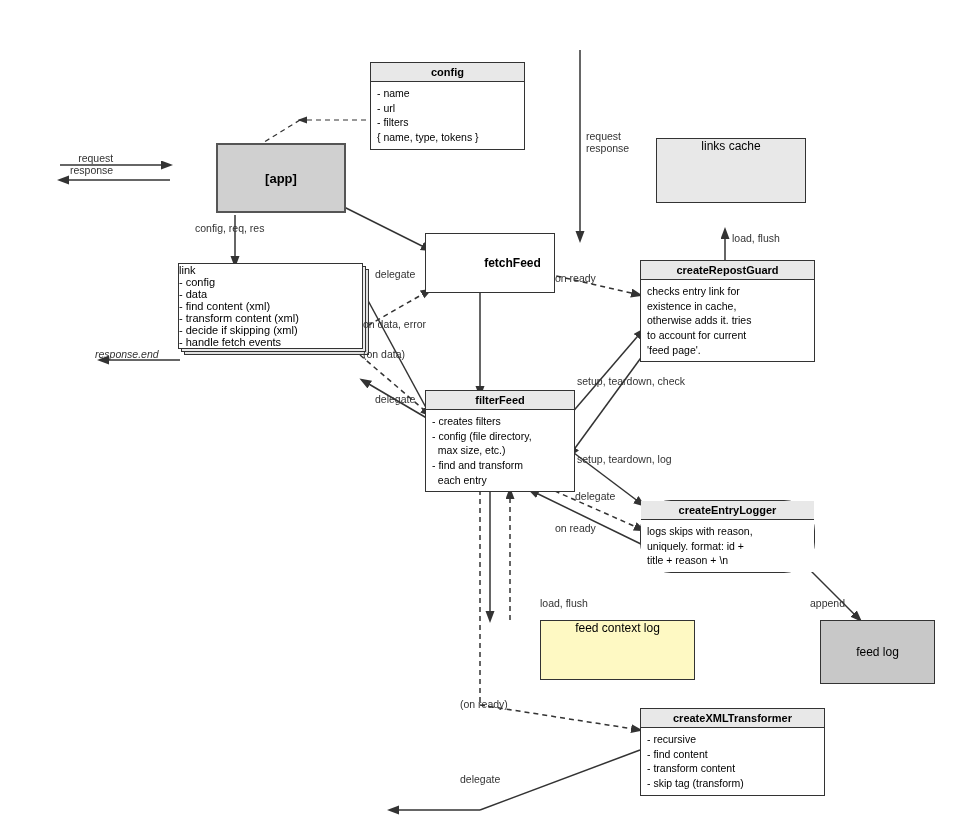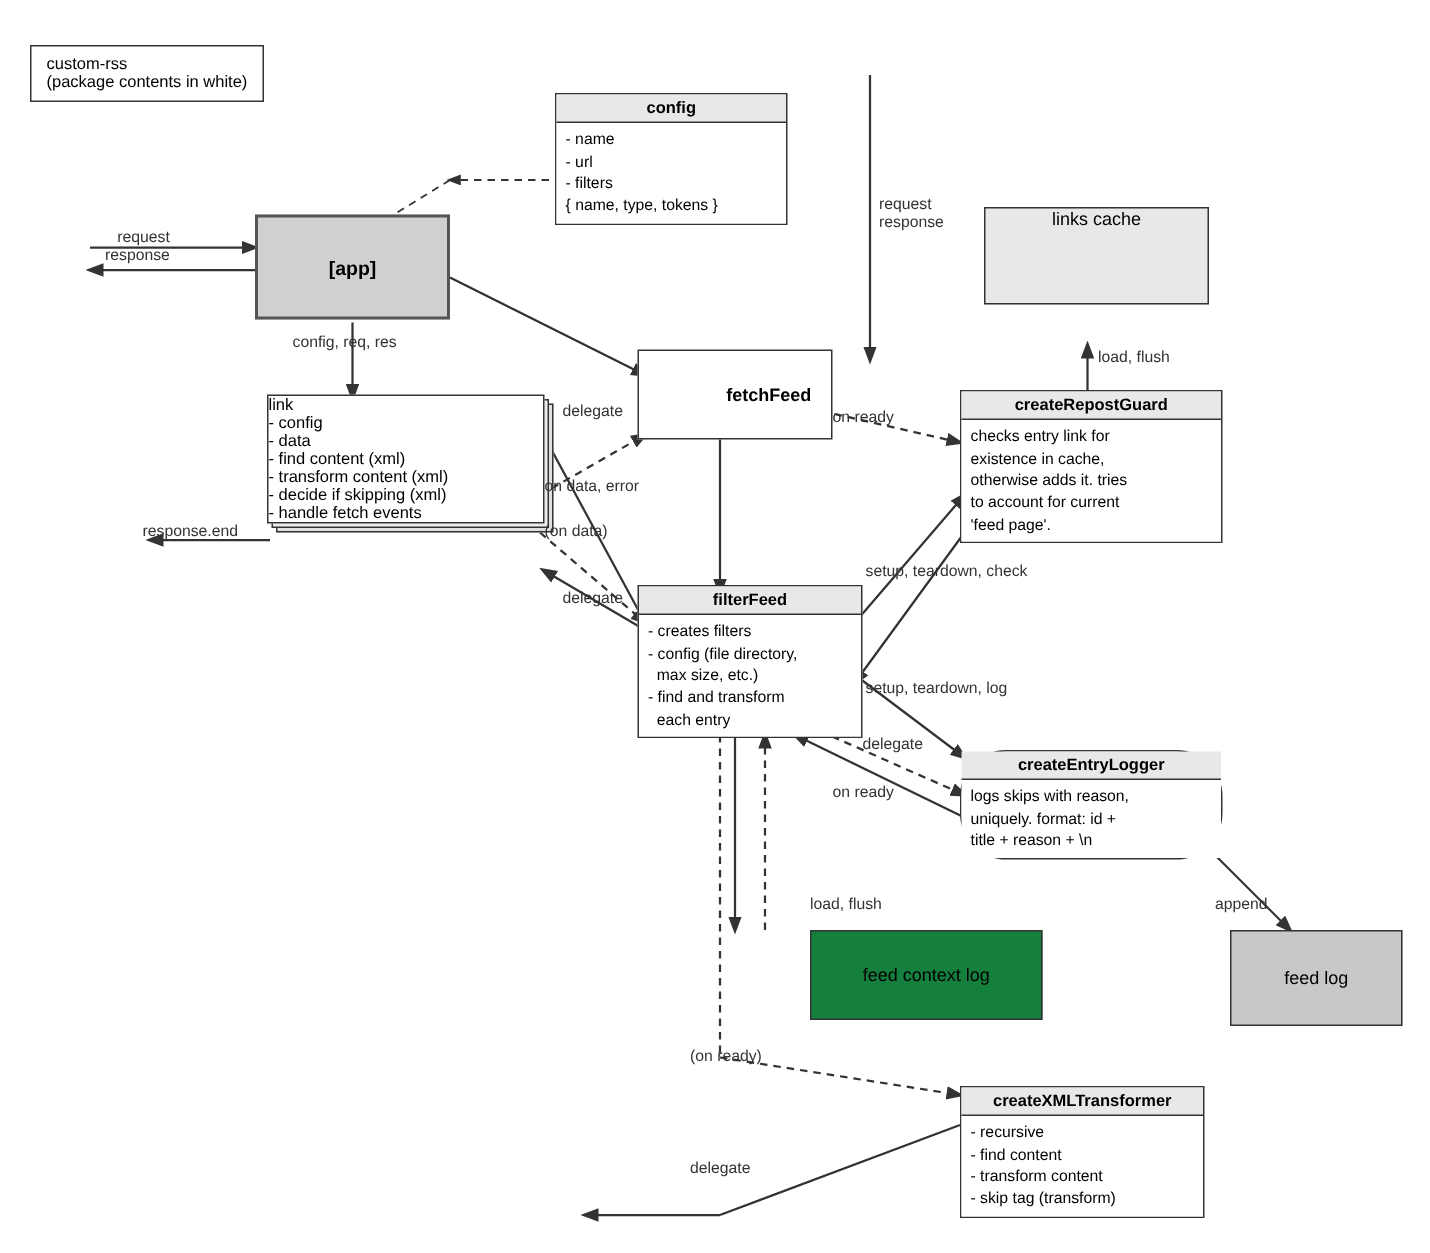--- a/index.html
+++ b/index.html
@@ -72,20 +72,21 @@
       z-index: 2;
       text-align: center;
       font-size: 13px;
       font-weight: bold;
       padding: 20px 10px;
       width: 130px;
       height: 70px;
       display: flex;
       align-items: center;
       justify-content: center;
+      margin-left: 46px;
     }
     
     .stacked-box {
       position: absolute;
       z-index: 2;
     }
     .stacked-box .shadow1 {
       position: absolute;
       top: 6px; left: 6px;
       width: 100%;
@@ -170,24 +171,20 @@
     <line x1="640" y1="750" x2="480" y2="810" stroke="#333" stroke-width="1.5"></line>
     <line x1="480" y1="810" x2="390" y2="810" stroke="#333" stroke-width="1.5" marker-end="url(#arrow)"></line>
 
     <line x1="580" y1="50" x2="580" y2="240" stroke="#333" stroke-width="1.5" marker-end="url(#arrow)"></line>
 
     <line x1="180" y1="360" x2="100" y2="360" stroke="#333" stroke-width="1.5" marker-end="url(#arrow)"></line>
 
     <line x1="365" y1="295" x2="430" y2="415" stroke="#333" stroke-width="1.5" marker-end="url(#arrow)"></line>
   </svg>
 
-  <div class="legend-box">
-    <div>custom-rss</div>
-    <div>(package contents in white)</div>
-  </div>
 
   <div class="box" style="left:370px; top:62px; width:155px;">
     <div class="box-title">config</div>
     <div class="box-body">
       <div>- name</div>
       <div>- url</div>
       <div>- filters</div>
       <div>{ name, type, tokens }</div>
     </div>
   </div>
@@ -196,21 +193,21 @@
     <span>request</span><br>
     <span>response</span>
   </div>
 
   <div class="app-box" style="left:170px; top:143px;">
     <span>[app]</span>
   </div>
 
   <div class="label-text" style="left:195px; top:222px;">config, req, res</div>
 
-  <div class="label-text" style="left:95px; top:348px;">response.end</div>
+  <div class="label-text" style="left:95px; top:348px;font-style:italic;">response.end</div>
 
   <div class="stacked-box" style="left:178px; top:263px; width:185px;">
     <div class="shadow1"></div>
     <div class="shadow2"></div>
     <div class="main-box">
       <div class="box-title">link</div>
       <div class="box-body">
         <div>- config</div>
         <div>- data</div>
         <div>- find content (xml)</div>
@@ -282,31 +279,31 @@
       <div>title + reason + \n</div>
     </div>
   </div>
 
   <div class="label-text" style="left:555px; top:522px;">on ready</div>
 
   <div class="label-text" style="left:540px; top:597px;">load, flush</div>
 
   <div class="label-text" style="left:810px; top:597px;">append</div>
 
-  <div class="box" style="left:540px; top:620px; width:155px; height:60px; background:#15803d; display:flex; align-items:center; justify-content:center;">
+  <div class="box" style="left:540px; top:620px; width:155px; height:60px; background:#fef9c3; display:flex; align-items:flex-start; justify-content:center;">
     <span style="font-size:12px;">feed context log</span>
   </div>
 
   <div class="box" style="left:820px; top:620px; width:115px; height:64px; background:#c8c8c8; display:flex; align-items:center; justify-content:center;">
     <span style="font-size:12px;">feed log</span>
   </div>
 
   <div class="label-text" style="left:460px; top:698px;">(on ready)</div>
 
-  <div class="box" style="left:640px; top:708px; width:163px;margin-top:16px;">
+  <div class="box" style="left:640px; top:708px; width:185px;">
     <div class="box-title">createXMLTransformer</div>
     <div class="box-body">
       <div>- recursive</div>
       <div>- find content</div>
       <div>- transform content</div>
       <div>- skip tag (transform)</div>
     </div>
   </div>
 
   <div class="label-text" style="left:460px; top:773px;">delegate</div>

